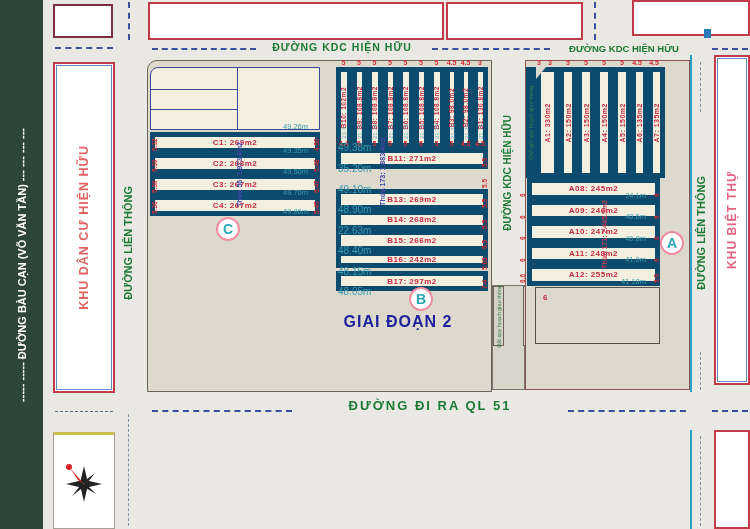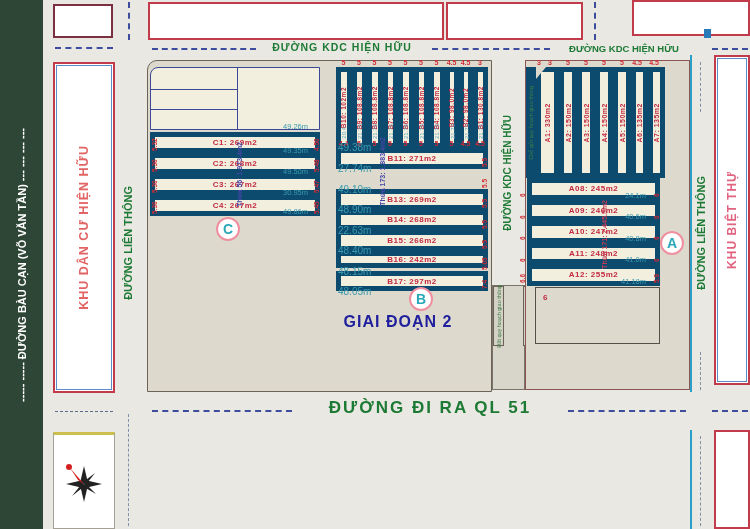--- a/index.html
+++ b/index.html
@@ -112,21 +112,21 @@
   <span class="v dimV" style="left:150.5px;top:134px;height:17px">5.32</span>
   <span class="v dimV" style="left:150.5px;top:155px;height:17px">5.30</span>
   <span class="v dimV" style="left:150.5px;top:176px;height:17px">5.30</span>
   <span class="v dimV" style="left:150.5px;top:197px;height:17px">5.30</span>
   <span class="v dimV" style="left:313px;top:134px;height:17px">4.50</span>
   <span class="v dimV" style="left:313px;top:155px;height:17px">5.48</span>
   <span class="v dimV" style="left:313px;top:176px;height:17px">5.47</span>
   <span class="v dimV" style="left:313px;top:197px;height:17px">5.45</span>
   <span class="measR" style="left:243px;top:146px;width:65px">49.35m</span>
   <span class="measR" style="left:243px;top:167px;width:65px">49.50m</span>
-  <span class="measR" style="left:243px;top:188px;width:65px">30.95m</span>
+  <span class="measR" style="left:243px;top:188px;width:65px">49.70m</span>
   <span class="measR" style="left:243px;top:207px;width:65px">49.86m</span>
   <div class="vwrap" style="left:233px;top:133px;width:12px;height:82px">
     <span class="v thuaB">Thửa 56: 1.973.4m2</span>
     </div>
   <div class="marker" style="left:216px;top:217px">
     <span>C</span>
     </div>
 
   <span class="thuaH" style="left:358px;top:66px;width:112px">Thửa 86: 1.082m2</span>
   <div class="lotV" style="left:336px;top:67px;width:15.5px;height:81px">
@@ -202,21 +202,21 @@
   <div class="lotH" style="left:336px;top:230px;width:152px;height:20.5px">
     <span class="lotlabel">B15: 266m2</span>
     </div>
   <div class="lotH" style="left:336px;top:250.5px;width:152px;height:17px">
     <span class="lotlabel">B16: 242m2</span>
     </div>
   <div class="lotH" style="left:336px;top:271px;width:152px;height:20px">
     <span class="lotlabel">B17: 297m2</span>
     </div>
   <span class="meas" style="left:338px;top:142px">49.38m</span>
-  <span class="meas" style="left:338px;top:163px">27.74m</span>
+  <span class="meas" style="left:338px;top:163px">35.20m</span>
   <span class="meas" style="left:338px;top:184px">49.10m</span>
   <span class="meas" style="left:338px;top:204px">48.90m</span>
   <span class="meas" style="left:338px;top:225px">22.63m</span>
   <span class="meas" style="left:338px;top:245px">48.40m</span>
   <span class="meas" style="left:338px;top:266px">48.15m</span>
   <span class="meas" style="left:338px;top:286px">48.05m</span>
   <span class="v dimV" style="left:481px;top:150px;height:17px">5.5</span>
   <span class="v dimV" style="left:481px;top:170.5px;height:17px">5.5</span>
   <span class="v dimV" style="left:481px;top:191px;height:17px">5.5</span>
   <span class="v dimV" style="left:481px;top:211.5px;height:17px">5.5</span>
@@ -333,21 +333,21 @@
   <div class="dashVg" style="left:700px;top:436px;height:90px"></div>
   <div class="vwrap" style="left:688px;top:115px;width:26px;height:235px">
     <span class="v roadVtext" style="font-size:11px">ĐƯỜNG LIÊN THÔNG</span>
   </div>
 
   <div class="kdcblock" style="left:714px;top:55px;width:36px;height:330px">
     <div class="inblue"></div>
     <span class="v kbttext">KHU BIỆT THỰ</span>
   </div>
 
-  <span class="roadH" style="left:295px;top:398px;width:270px;font-size:17px;letter-spacing:2px">ĐƯỜNG ĐI RA QL 51</span>
+  <span class="roadH" style="left:295px;top:398px;width:270px;font-size:13px;letter-spacing:2px">ĐƯỜNG ĐI RA QL 51</span>
   <div class="dashH" style="left:152px;top:410px;width:140px"></div>
   <div class="dashH" style="left:568px;top:410px;width:118px"></div>
   <div class="dashH" style="left:712px;top:410px;width:36px"></div>
 
   <div class="wblock" style="left:714px;top:430px;width:36px;height:99px"></div>
 
   <div class="compassblock" style="left:53px;top:432px;width:62px;height:97px">
     <svg width="46" height="46" viewBox="0 0 46 46">
       <polygon points="23,7 26.5,22 23,25 19.5,22" fill="#222"></polygon>
       <polygon points="23,43 26.5,28 23,25 19.5,28" fill="#222"></polygon>

